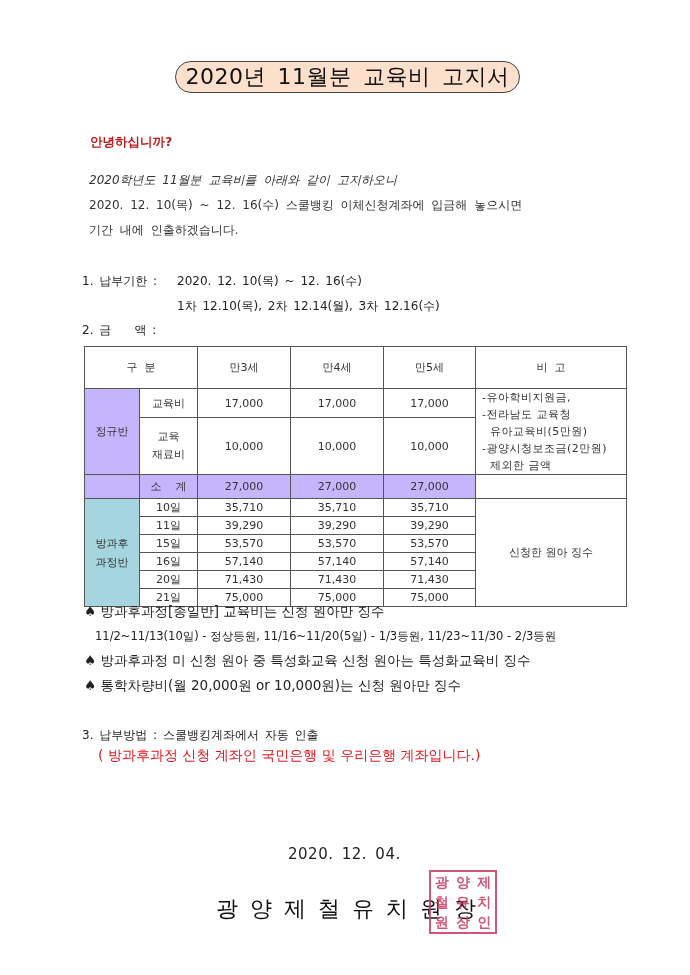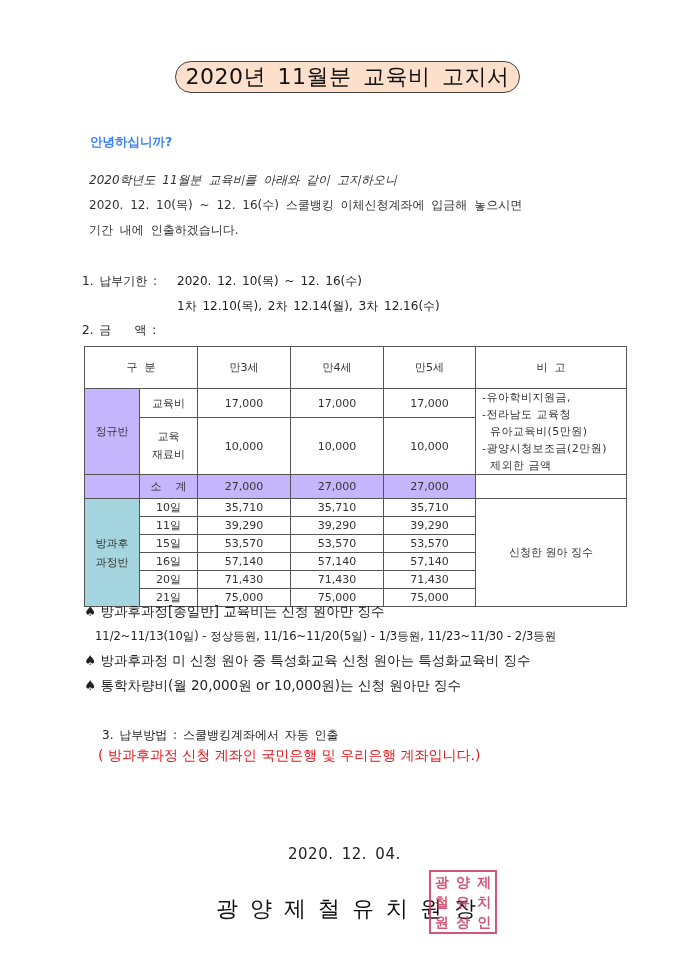--- a/index.html
+++ b/index.html
@@ -3,21 +3,21 @@
 <meta charset="utf-8">
 <style>
   html, body { margin: 0; padding: 0; background: #ffffff; }
   body { width: 690px; height: 975px; position: relative; overflow: hidden;
          font-family: "DejaVu Sans", "Liberation Sans", sans-serif; color: #222; }
   .abs { position: absolute; }
   .title-box { left: 175px; top: 61px; width: 345px; height: 32px; box-sizing: border-box;
                border: 1.5px solid #444; border-radius: 20px; background: #fde0cc;
                display: flex; align-items: center; justify-content: center;
                font-size: 22px; color: #111; letter-spacing: 0.5px; word-spacing: 4px; }
-  .greet { left: 90px; top: 134px; font-size: 12.5px; font-weight: bold; color: #3b82f6; }
+  .greet { left: 90px; top: 134px; font-size: 12.5px; font-weight: bold; color: #b91c1c; }
   .intro { left: 89px; font-size: 12px; color: #333; word-spacing: 3px; }
   .sec { left: 82px; font-size: 12px; color: #222; word-spacing: 2px; }
   .sec .val { position: absolute; left: 95px; white-space: nowrap; }
   table.fee { position: absolute; left: 84px; top: 346px; border-collapse: collapse;
               font-size: 11px; color: #333; table-layout: fixed; }
   table.fee td { border: 1px solid #555; text-align: center; vertical-align: middle; padding: 0; }
   .yellow { background: #c4b5fd; }
   .blue { background: #a5d6df; }
   .note { text-align: left !important; padding-left: 6px !important; line-height: 17px; letter-spacing: 0.5px; }
   .bullets { left: 84px; font-size: 13.5px; color: #222; white-space: nowrap; }
@@ -149,21 +149,21 @@
 <div class="abs sub" style="top:629px;">11/2~11/13(10일) - 정상등원, 11/16~11/20(5일) - 1/3등원, 11/23~11/30 - 2/3등원</div>
 <div class="abs bullets" style="top:652px;">
   <span>♠</span>
   <span>방과후과정 미 신청 원아 중 특성화교육 신청 원아는 특성화교육비 징수</span>
 </div>
 <div class="abs bullets" style="top:677px;">
   <span>♠</span>
   <span>통학차량비(월 20,000원 or 10,000원)는 신청 원아만 징수</span>
 </div>
 
-<div class="abs sec" style="top:727px; left:82px;margin-left:20px;">3. 납부방법 : 스쿨뱅킹계좌에서 자동 인출</div>
+<div class="abs sec" style="top:727px; left:82px;">3. 납부방법 : 스쿨뱅킹계좌에서 자동 인출</div>
 <div class="abs red" style="top:747px; left:98px; font-size:14px; white-space:nowrap;">( 방과후과정 신청 계좌인 국민은행 및 우리은행 계좌입니다.)</div>
 
 <div class="abs date">2020. 12. 04.</div>
 <div class="abs sign">광양제철유치원장</div>
 
 <div class="abs seal">
   <span>광</span>
   <span>양</span>
   <span>제</span>
   <span>철</span>

